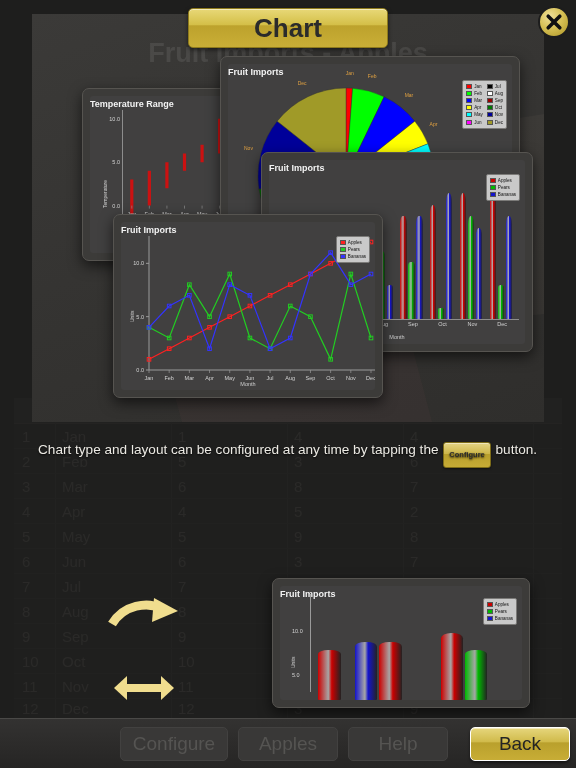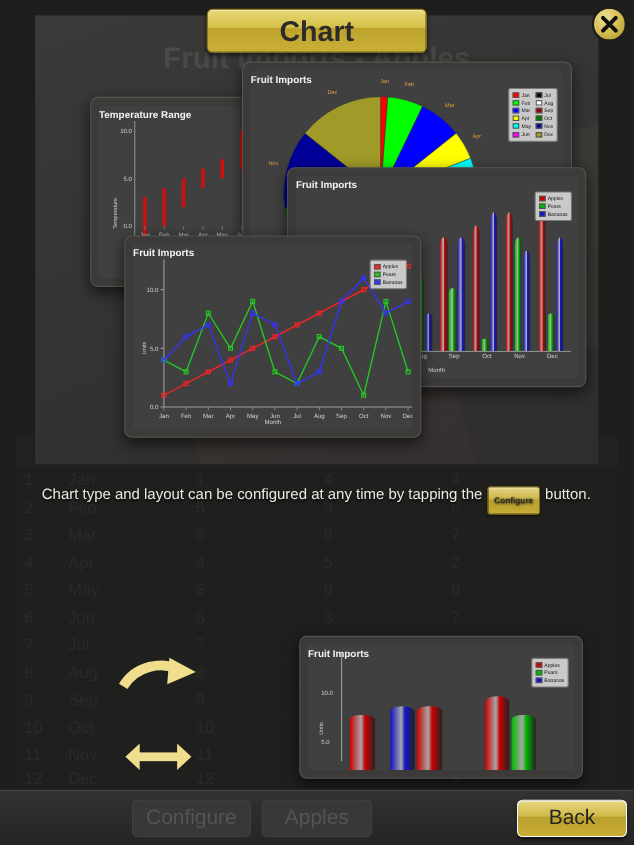--- a/index.html
+++ b/index.html
@@ -572,14 +572,15 @@
           <div class="tick" style="left: 12px; top: 86px;">5.0</div>
           <div class="tick" style="left: 12px; top: 42px;">10.0</div>
         </div>
     </div>
   </div>
 </div>
 
 <div id="toolbar">
     <div class="tb-btn tb-off" style="left: 120px; width: 108px;">Configure</div>
     <div class="tb-btn tb-off" style="left: 238px; width: 100px;">Apples</div>
+    <div class="tb-btn tb-off" style="left: 348px; width: 100px;">Help</div>
     <div class="tb-btn tb-on" style="left: 470px; width: 100px;">Back</div>
   </div>
 
 </body></html>

